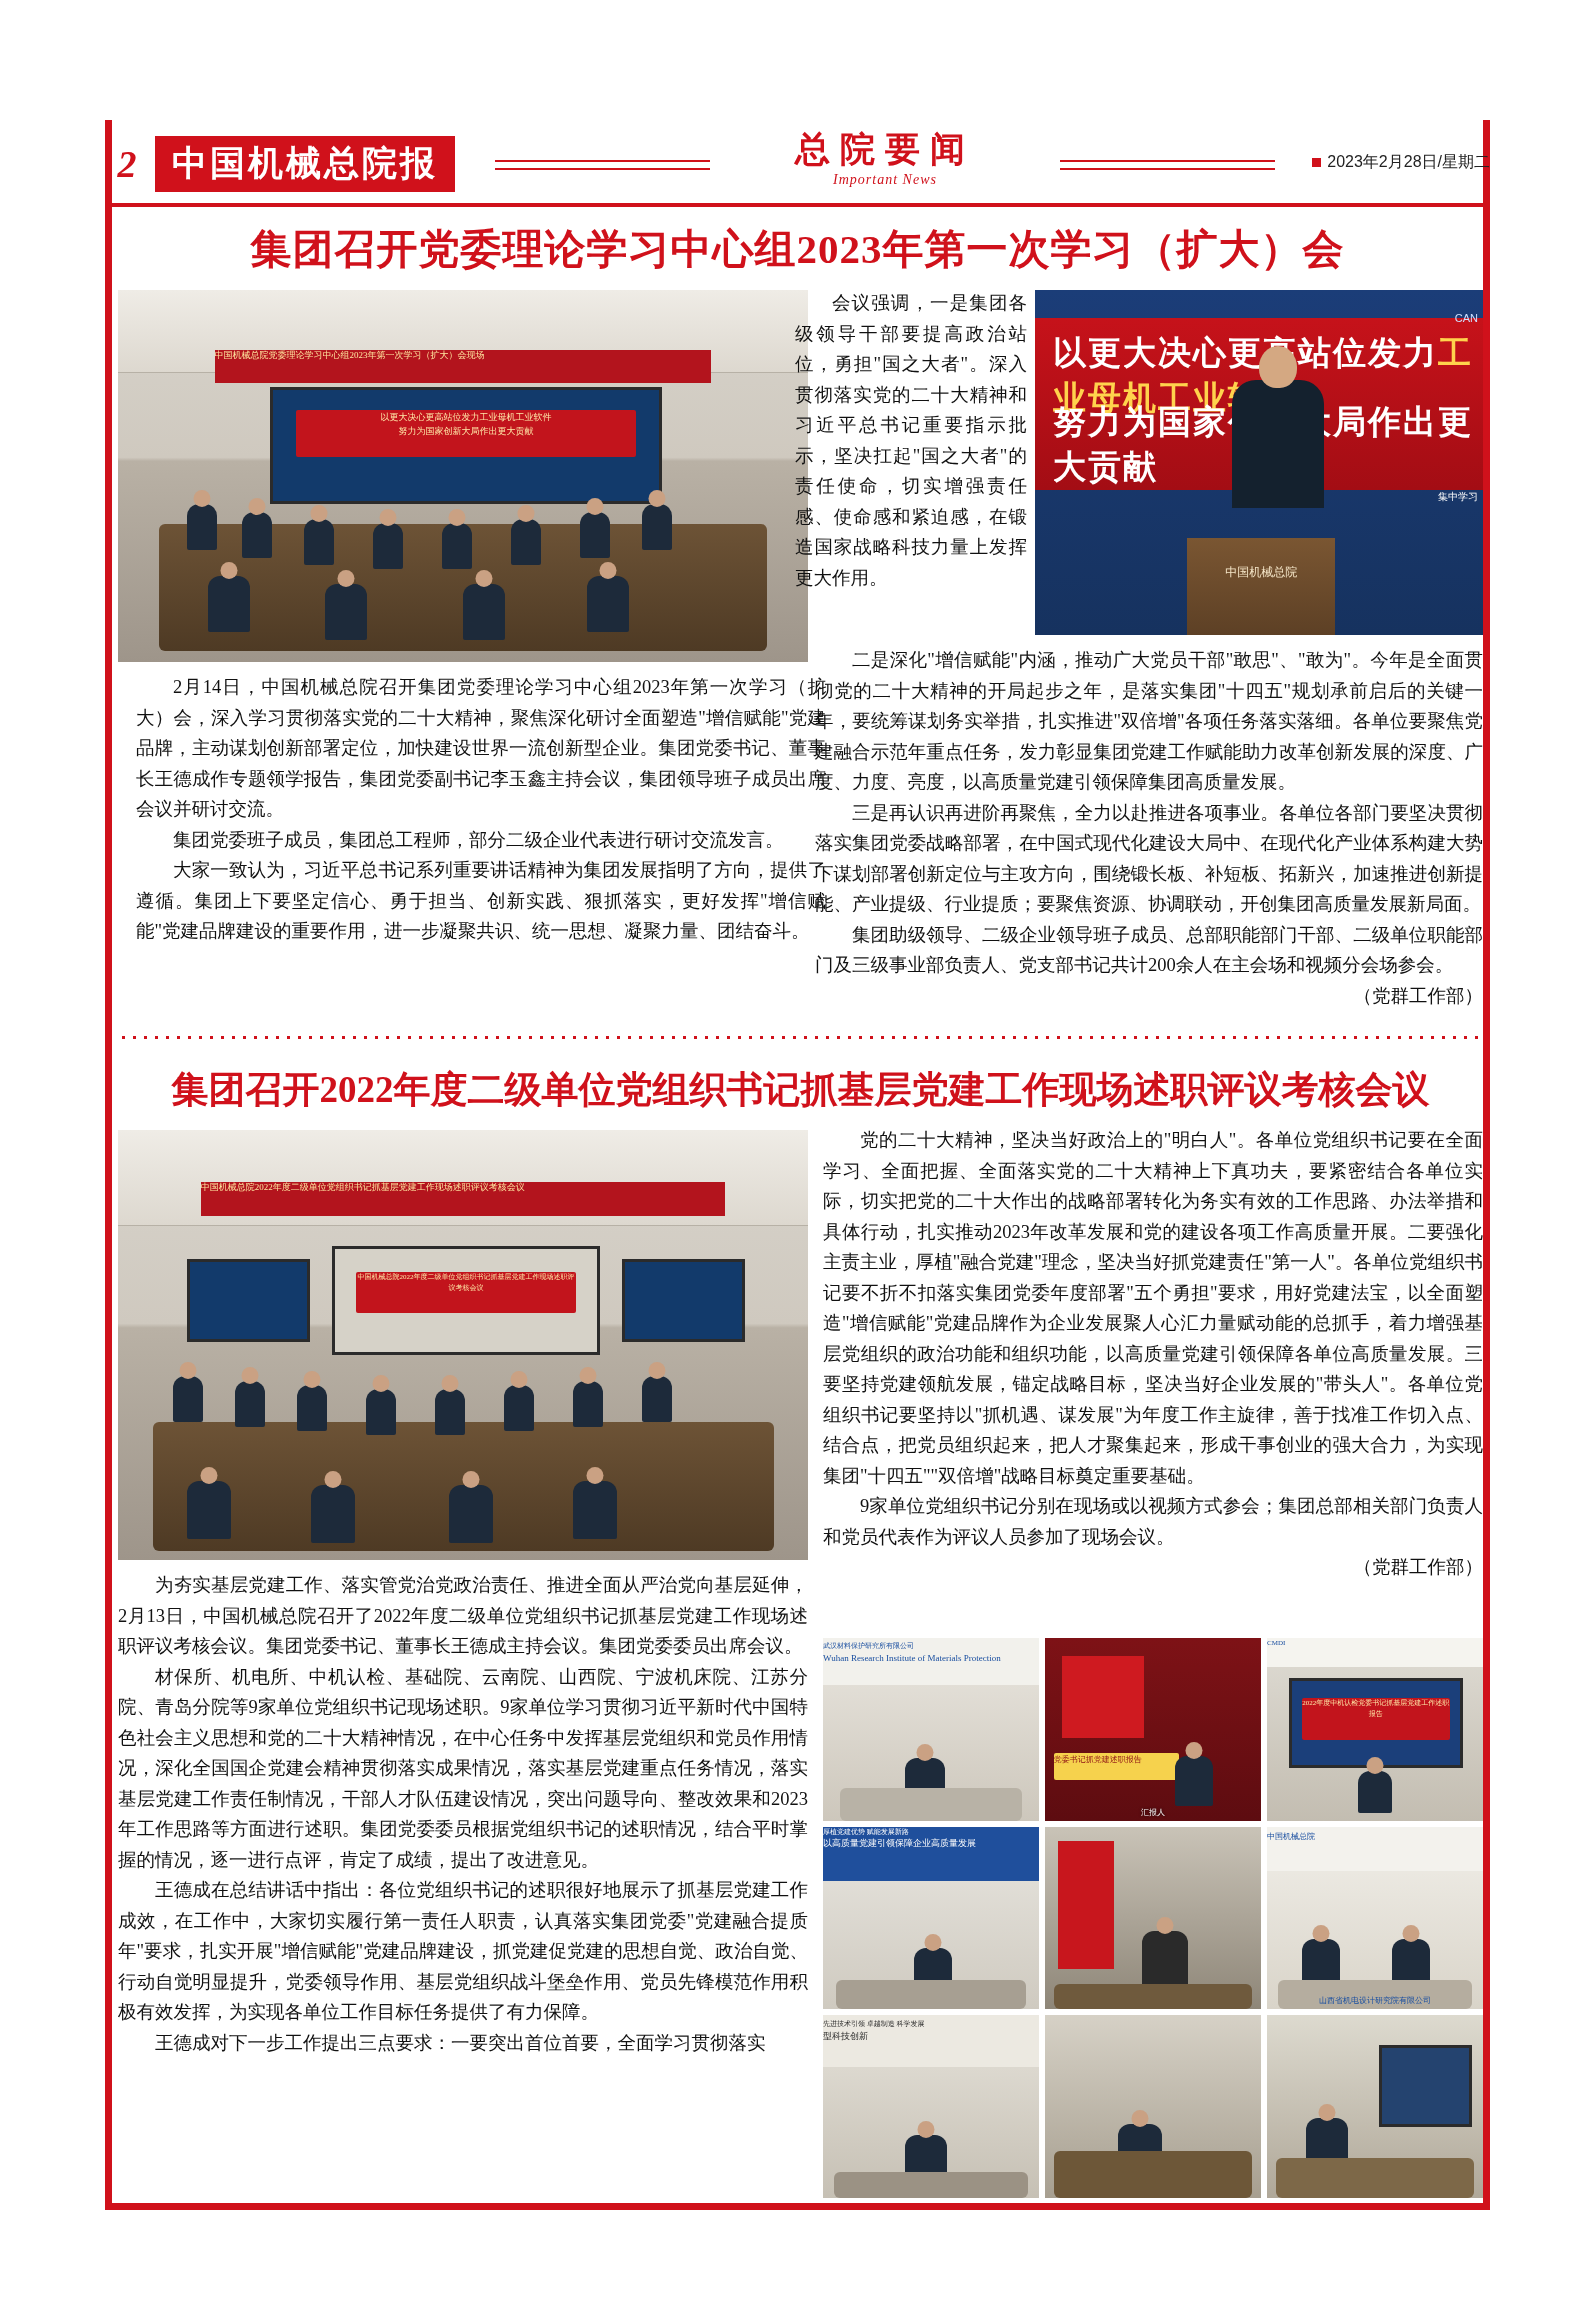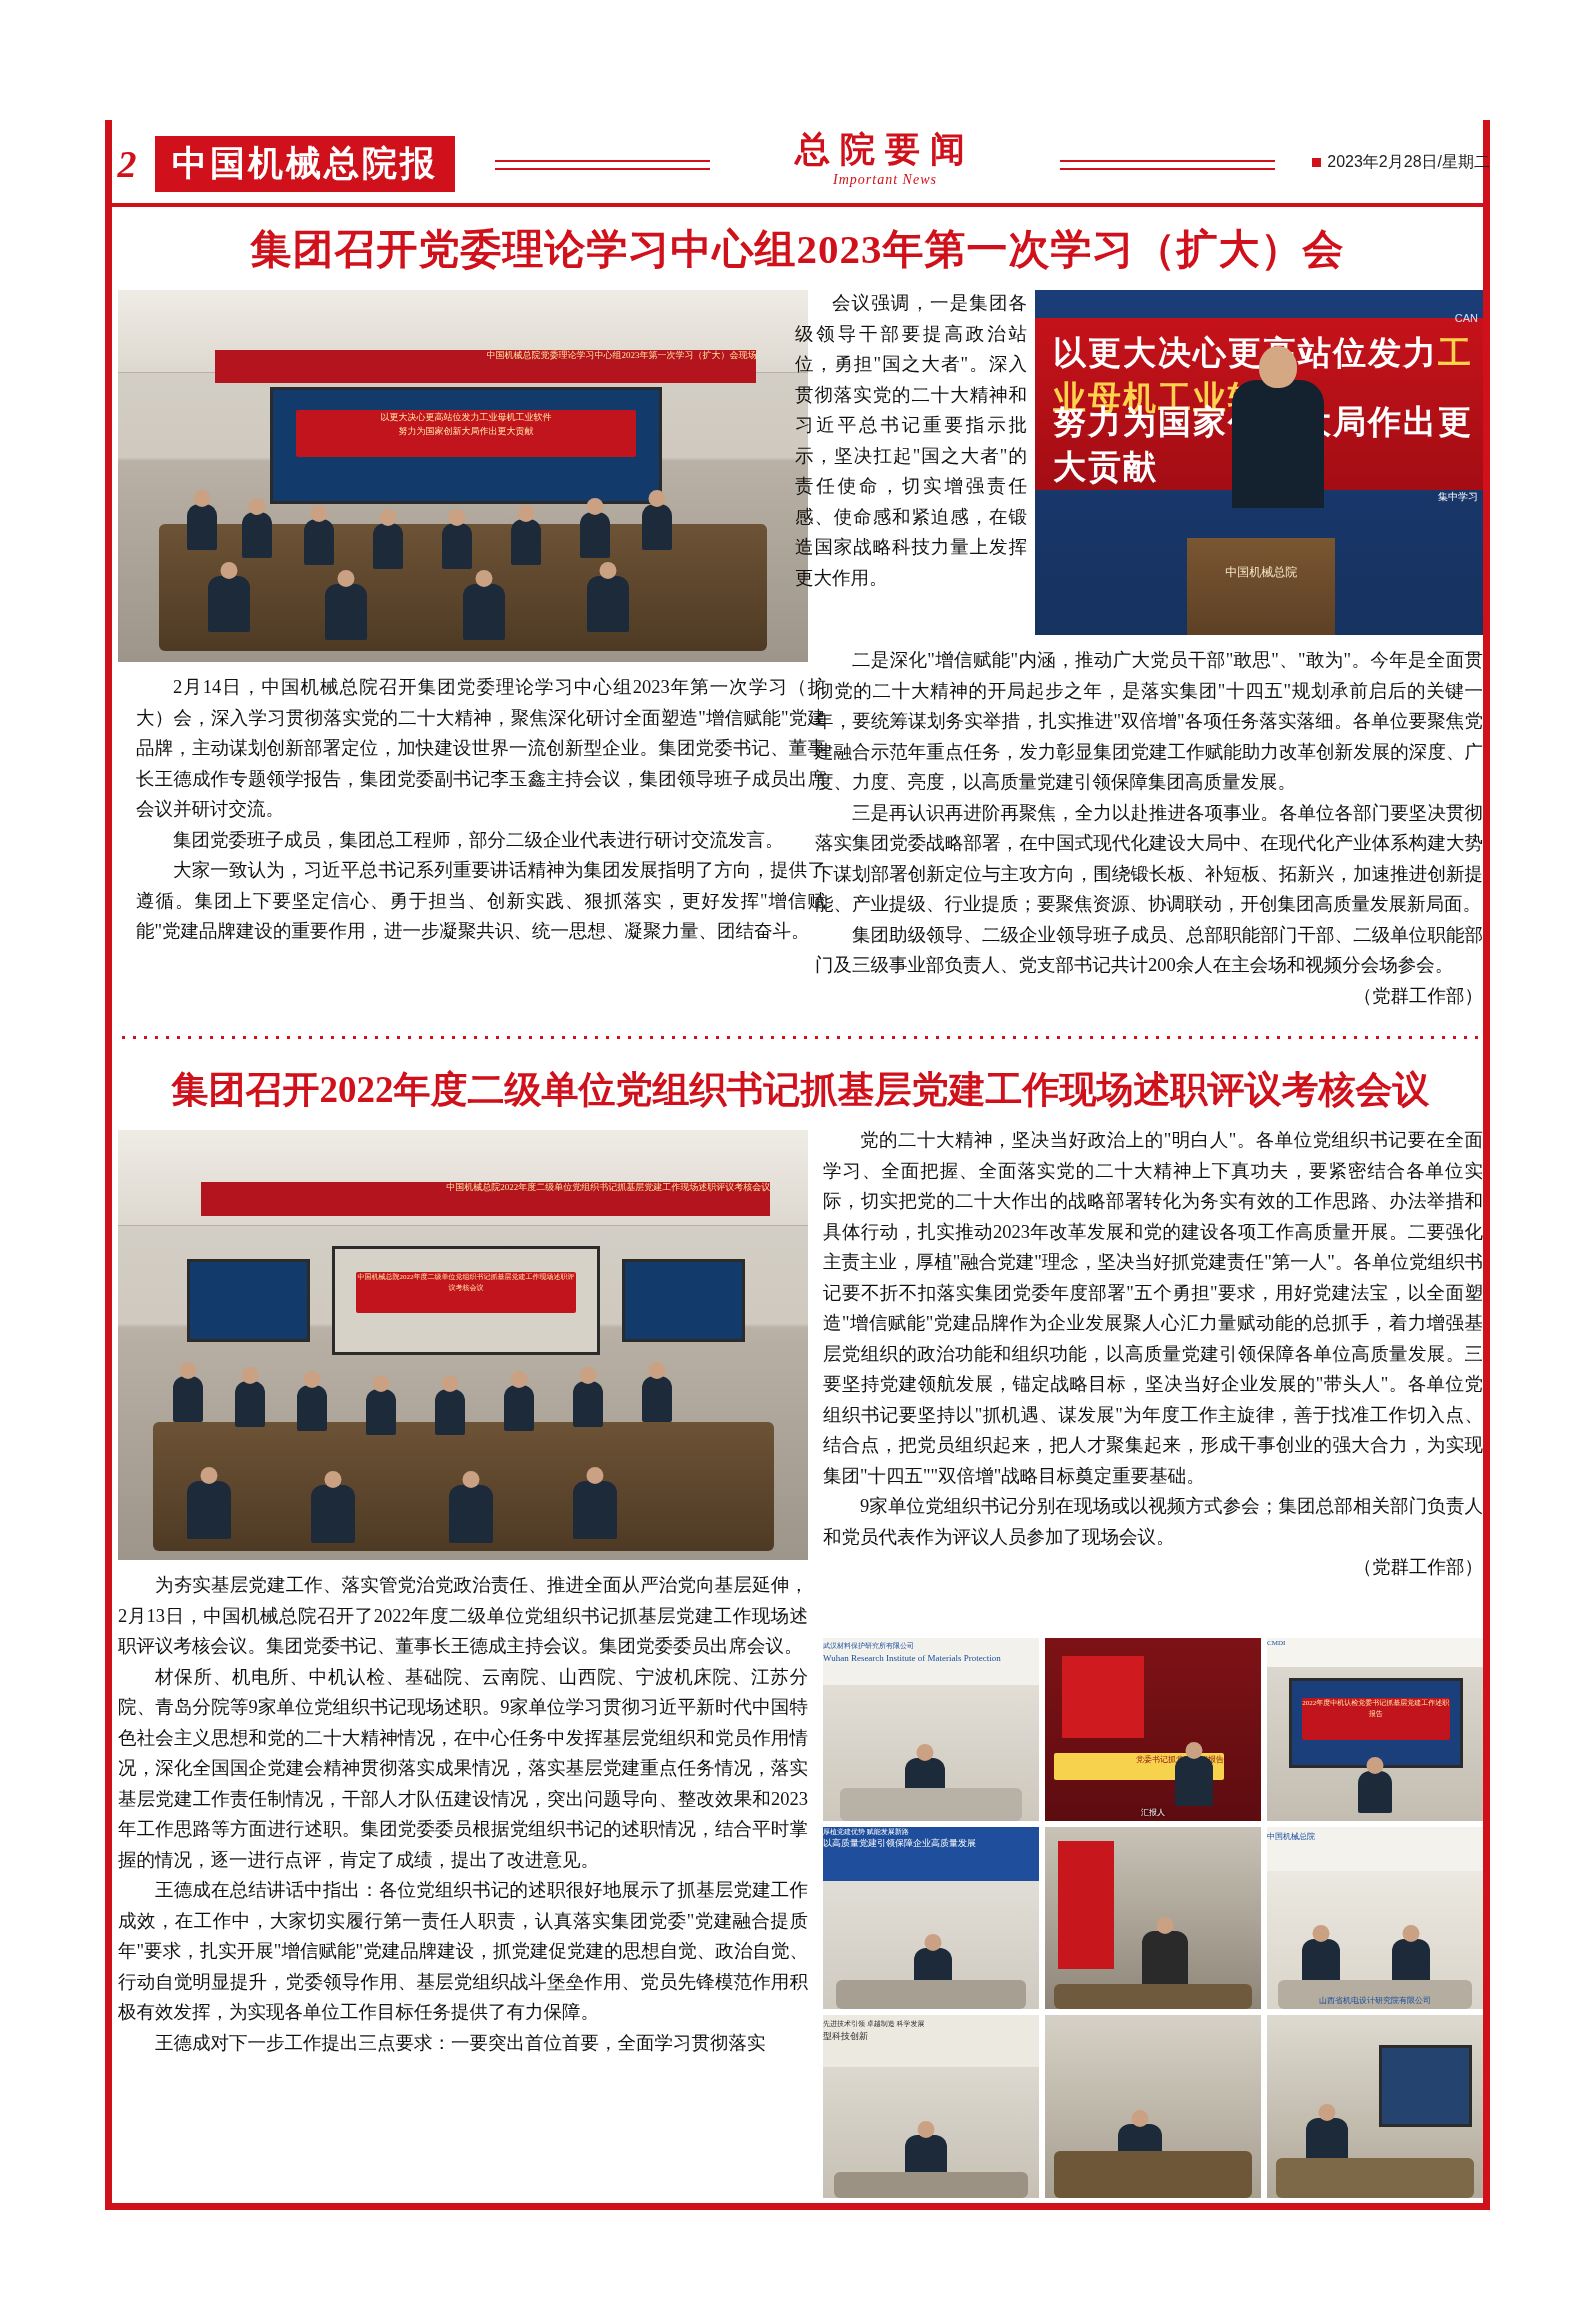--- a/index.html
+++ b/index.html
@@ -215,24 +215,23 @@
   .room .screen {
     position: absolute;
     background: #123a6b;
     border: 3px solid #2b2b2b;
   }
   .room .banner {
     position: absolute;
     background: #b3141d;
     color: #ffe7a0;
     font-size: 7px;
-    text-align: right;
+    text-align: left;
     line-height: 1.2;
     overflow: hidden;
-    padding-left: 45px;
   }
   .room .table {
     position: absolute; left: 4%; right: 4%; bottom: 4%;
     height: 30%;
     background: linear-gradient(#6d5336, #4e3a24);
     border-radius: 6px;
   }
   .person {
     position: absolute;
     bottom: 18%;

